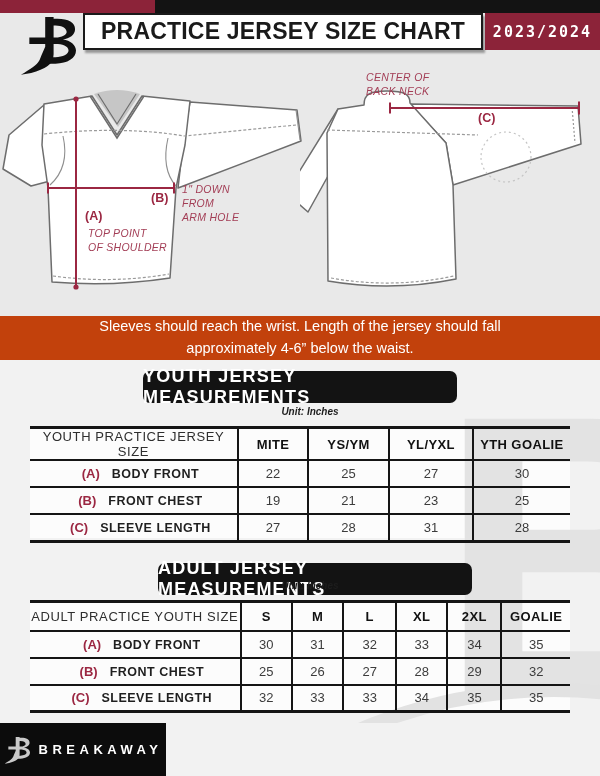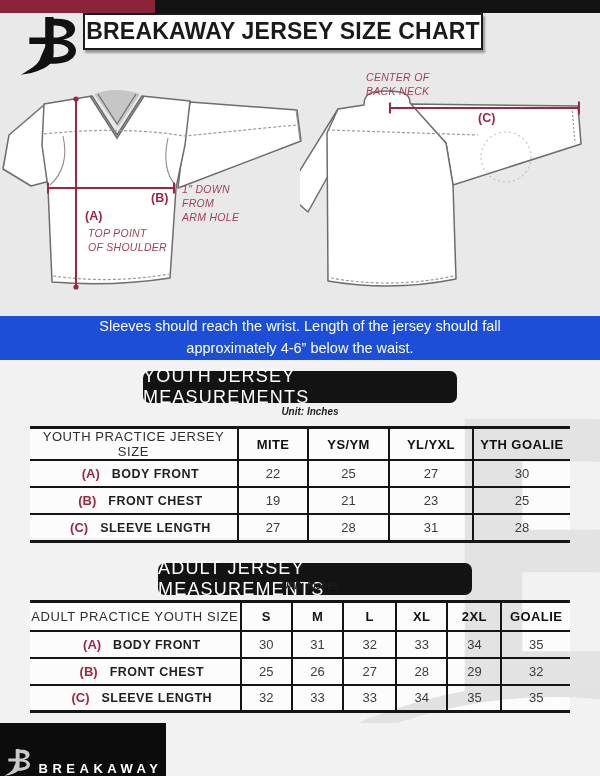--- a/index.html
+++ b/index.html
@@ -44,31 +44,31 @@
 
   
   .front-svg { position:absolute; left:0; top:85px; }
   .back-svg  { position:absolute; left:300px; top:85px; }
   .m-point { position:absolute; font-weight:bold; font-size:12.5px; color:#9b2742; }
   .m-note  { position:absolute; font-style:italic; font-size:10.5px; line-height:1.35;
              letter-spacing:0.3px; color:#a33e56; white-space:pre-line; }
 
   
   .banner {
-    position:absolute; left:0; top:316px; width:600px; height:44px; background:#1d4ed8;
+    position:absolute; left:0; top:316px; width:600px; height:44px; background:#c2410c;
     display:flex; align-items:center; justify-content:center;
   }
   .banner span { color:#fff; font-size:14.5px; line-height:1.5; text-align:center; white-space:pre-line; }
 
   
   .section-title {
     position:absolute; left:143px; width:314px; height:32px;
     background:#131313; border-radius:7px; color:#fff;
     display:flex; align-items:center; justify-content:center;
-    font-weight:normal; font-size:18px; letter-spacing:1.2px;
+    font-weight:bold; font-size:18px; letter-spacing:1.2px;
   }
   .unit { position:absolute; left:0; width:600px; text-align:center;
           font-style:italic; font-weight:bold; font-size:10px; color:#1d1d1d;padding-left:20px; }
 
   table.meas { position:absolute; left:30px; width:540px; border-collapse:collapse; table-layout:fixed; }
   table.meas tr { height:27px; }
   table.meas thead tr { height:29px; }
   table.meas th, table.meas td {
     border-bottom:2px solid #151515; text-align:center; vertical-align:middle;
     font-size:13px; background:transparent;
@@ -79,21 +79,21 @@
   th.size-label { font-weight:normal; font-size:12.5px; letter-spacing:0.6px; color:#2e2e2e; }
   th.size-col { font-weight:bold; font-size:13px; letter-spacing:0.4px; color:#111; }
   td.row-label { text-align:left; padding-left:14px; }
   td.row-label .key { font-weight:bold; color:#9b2742; font-size:13px; }
   td.row-label .lbl { font-weight:600; color:#1f1f1f; font-size:12.5px; letter-spacing:0.5px; margin-left:6px;padding-left:6px; }
   td.val { font-size:14px; color:#3c3c3c;border-radius:11px; }
 
   
   .footer-logo-box {
     position:absolute; left:0; top:723px; width:166px; height:53px; background:#0c0c0c;
-    display:flex; align-items:flex-end; justify-content:center; gap:9px;
+    display:flex; align-items:center; justify-content:center; gap:9px;
   }
   .brand-text { color:#fff; font-weight:bold; font-size:13px; letter-spacing:4.5px; }
   .footer-note {
     position:absolute; left:166px; top:723px; width:434px; height:53px; background:#8c2439;
     color:#fff; font-size:12.7px; line-height:1.33; padding:4px 8px 4px 14px; white-space:pre-line;
   }
 </style>
 </head>
 <body>
 
@@ -109,21 +109,24 @@
     </div>
 
   <div class="topbar-maroon"></div>
   <div class="topbar-black"></div>
 
   <svg class="logo-header" viewBox="0 0 60 64">
     <path fill="#111" d="M27 2 h9 v40 c0 11 -9 16 -24 20 l-11 2 c9 -6 17 -10 20 -16 l2 -5 4 -9 z"></path>
     <path fill="#111" d="M30 4 h10 c12 0 19 4 19 11 c0 6 -6 10 -13 11 c8 1 14 6 14 12 c0 8 -9 14 -22 14 h-8 v-7 h8 c8 0 14 -3 14 -7 c0 -5 -7 -7 -14 -7 h-28 v-7 h28 c7 0 12 -3 12 -6 c0 -4 -5 -7 -12 -7 h-8 z"></path>
   </svg>
   <div class="title-box">
-    <span>BREAKAWAY JERSEY SIZE CHART</span>
+    <span>PRACTICE JERSEY SIZE CHART</span>
+  </div>
+  <div class="season-badge">
+    <span>2023/2024</span>
   </div>
 
   <svg class="front-svg" width="310" height="218" viewBox="0 0 310 218">
     <g stroke="#6d6d6d" stroke-width="1.5" fill="#ffffff" stroke-linejoin="round">
       <path d="M44,20 L9,50 L3,84 L31,101 L50,96 Z"></path>
       <path d="M190,17 L297,25 L301,56 L178,103 L183,60 Z"></path>
       <path d="M44,19 L92,11 L117,50 L142,11 L190,16 L185,60 L176,103 L170,193 Q112,202 52,197 L48,103 L42,60 Z"></path>
     </g>
     <path d="M94,9 Q117,1 140,9 L118,42 Z" fill="#c6c6c6" stroke="none"></path>
     <path d="M90,11 L117,53 L144,11" fill="none" stroke="#6d6d6d" stroke-width="1.5"></path>

